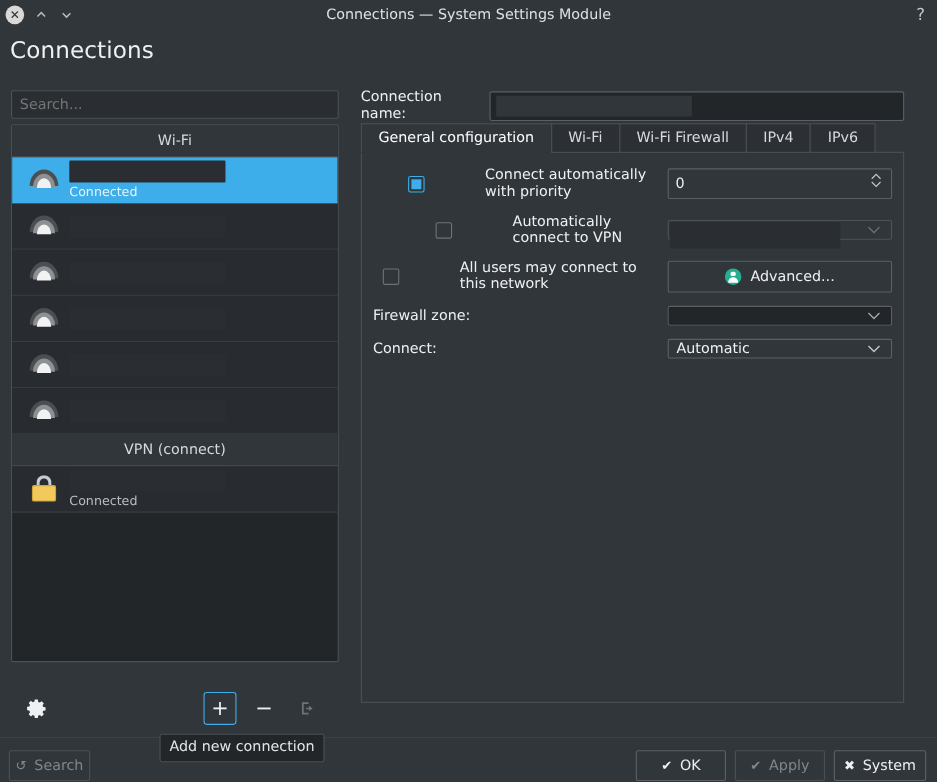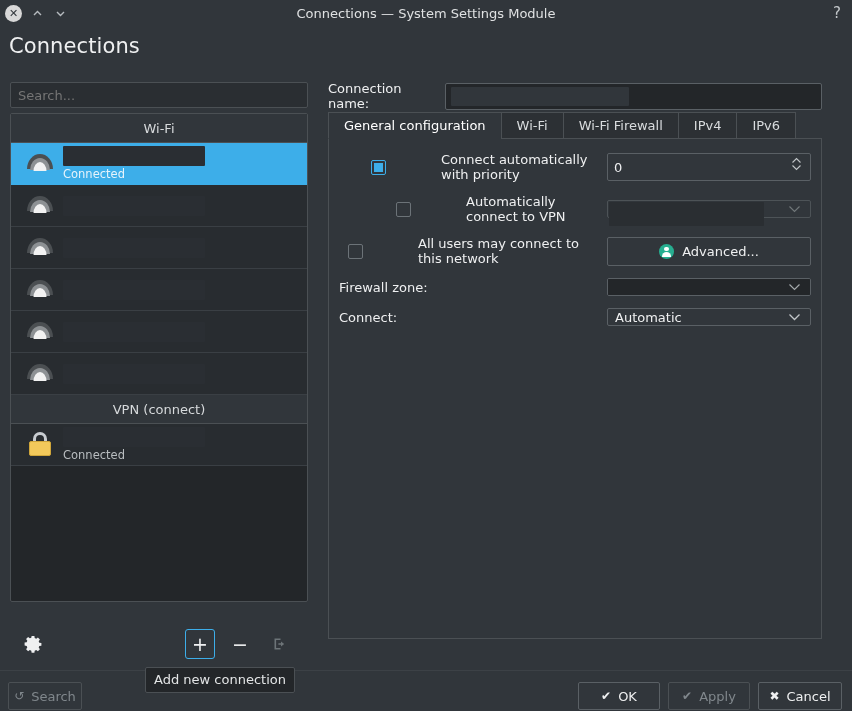--- a/index.html
+++ b/index.html
@@ -759,15 +759,15 @@
   <div class="fbtn" id="ok-btn">
     <span class="gl">✔</span>
     <span>OK</span>
   </div>
   <div class="fbtn disabled" id="apply-btn">
     <span class="gl">✔</span>
     <span>Apply</span>
   </div>
   <div class="fbtn" id="cancel-btn">
     <span class="gl">✖</span>
-    <span>Cancel</span>
+    <span>System</span>
   </div>
 </div>
 
 </body></html>

